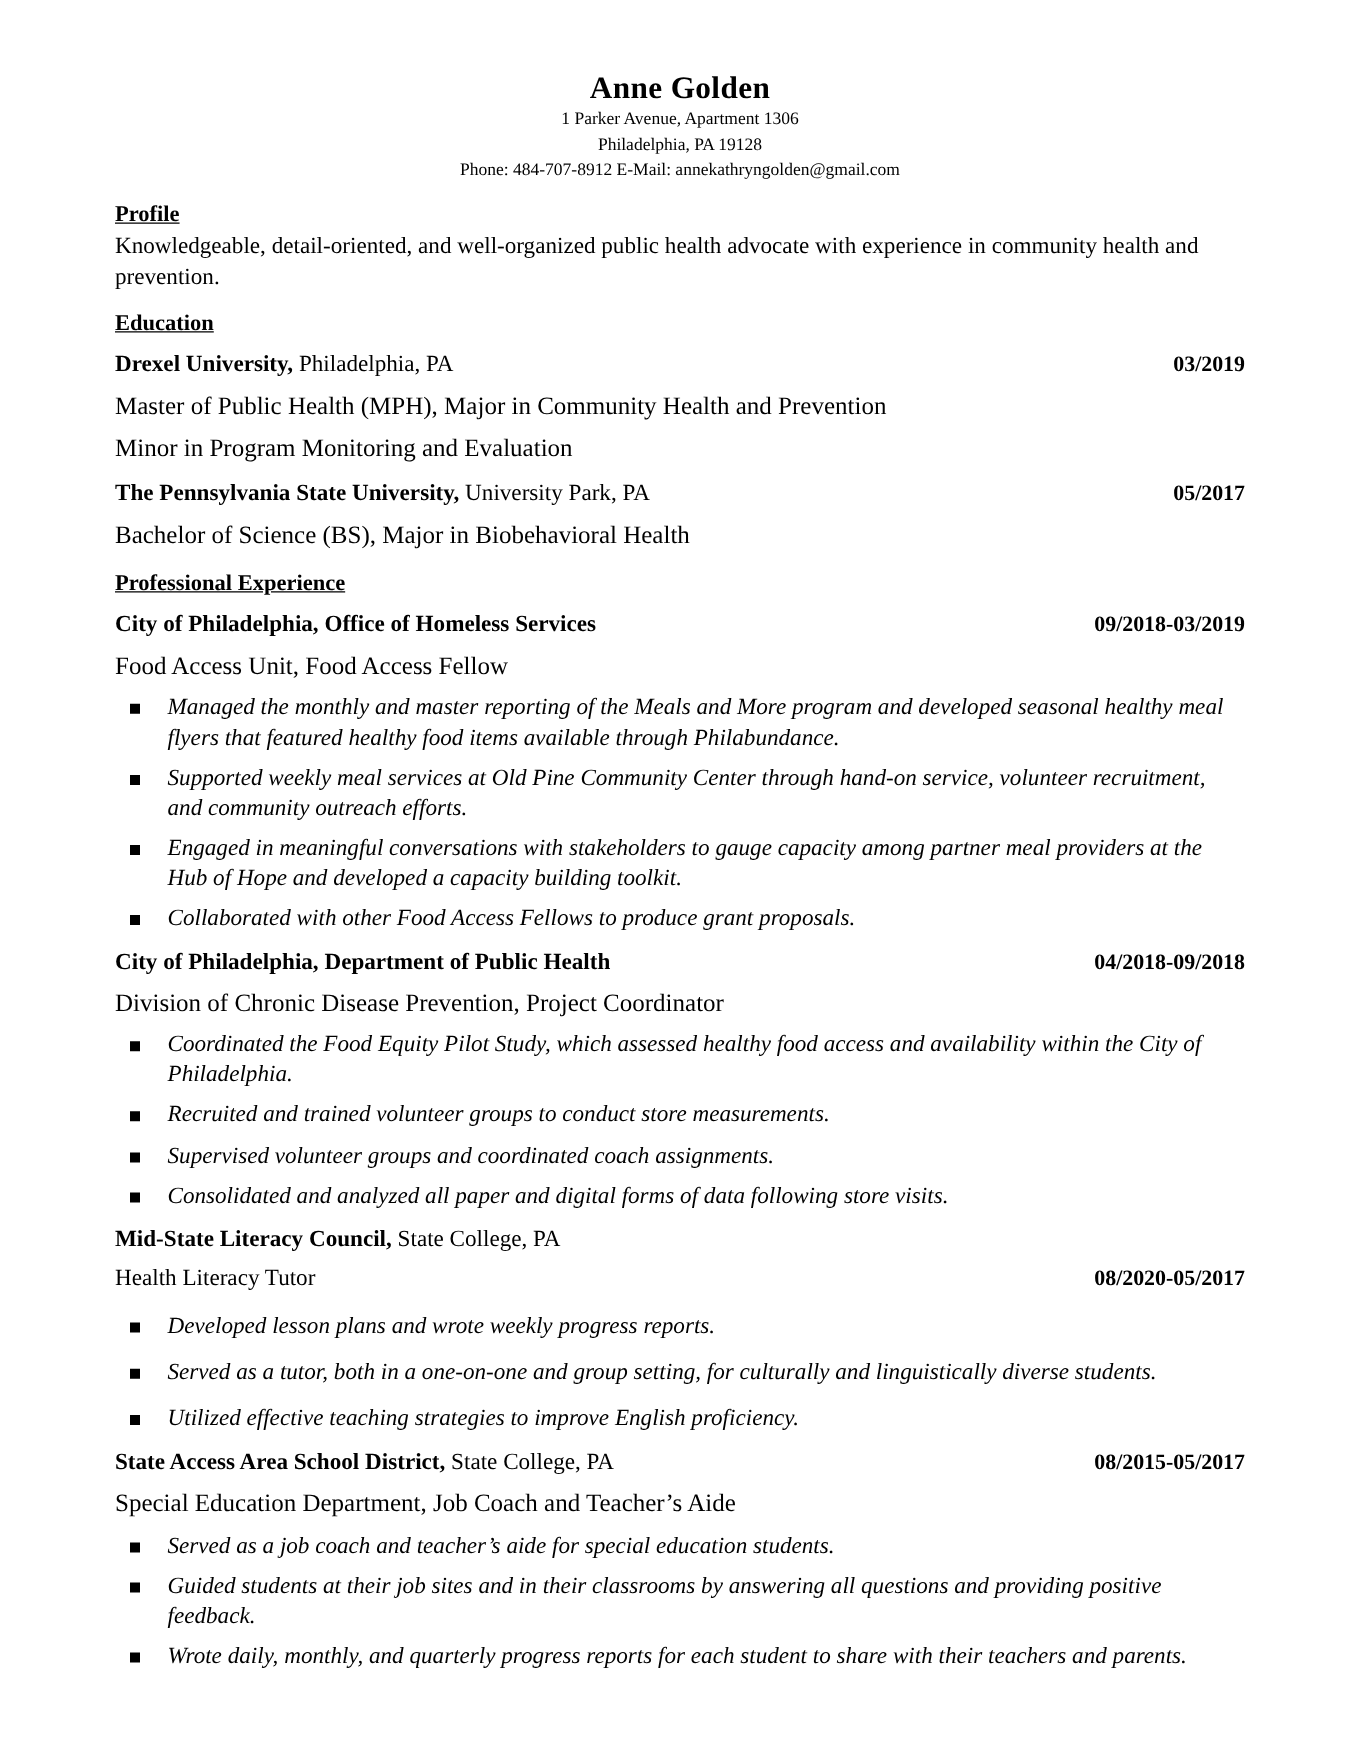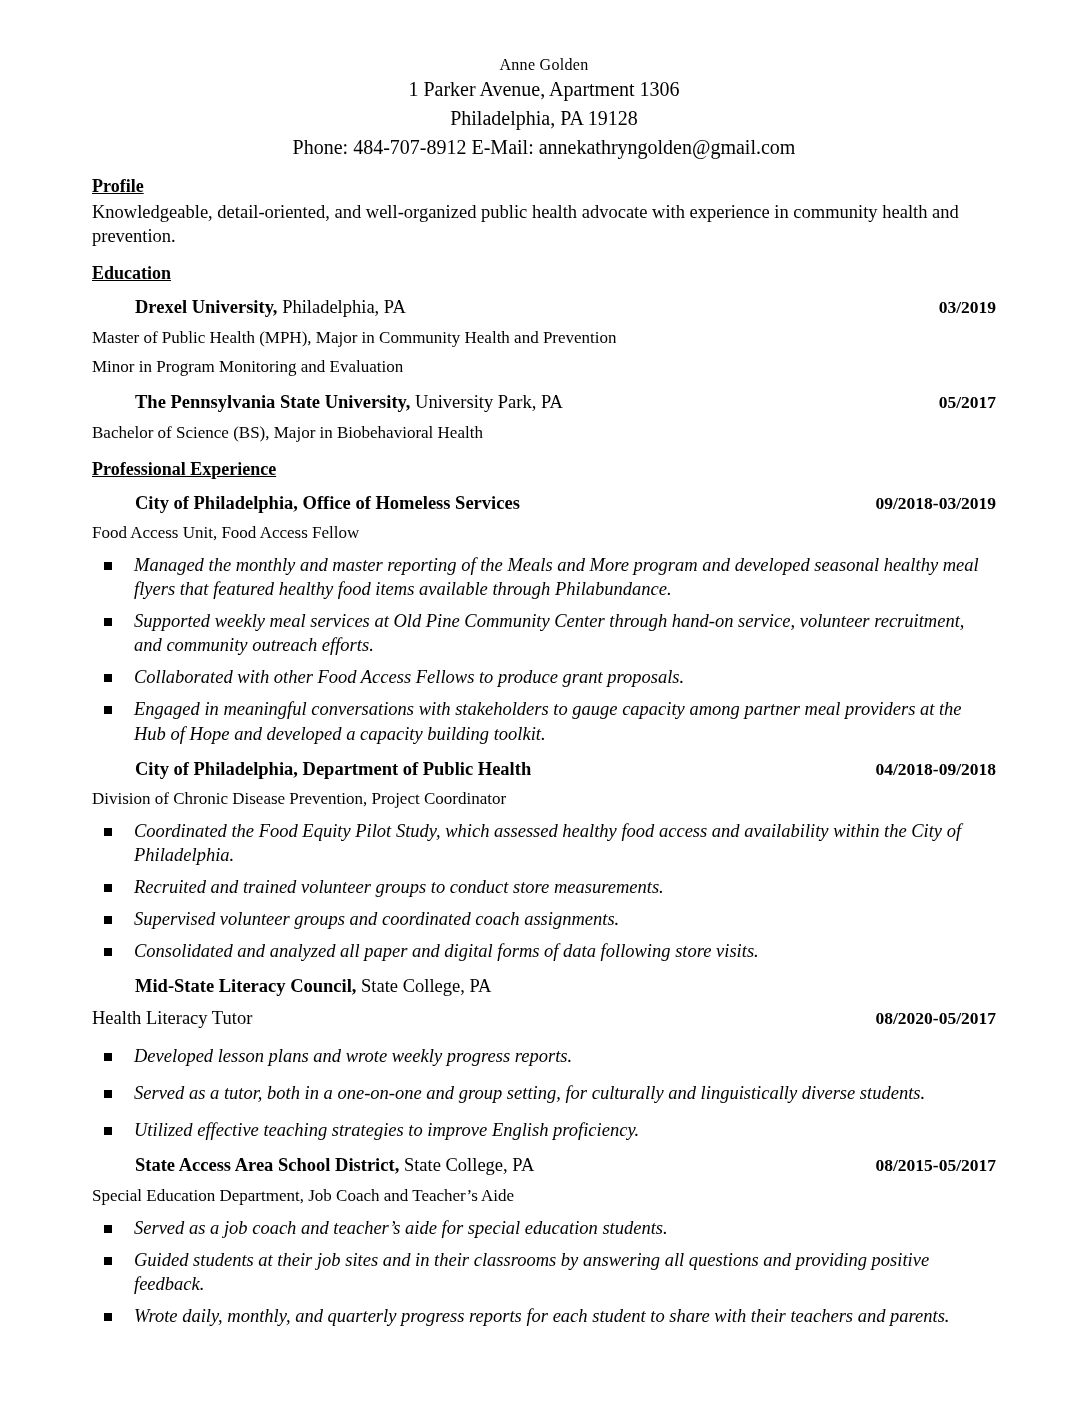--- a/index.html
+++ b/index.html
@@ -21,27 +21,27 @@
     width: 1088px;
     height: 1408px;
     box-sizing: border-box;
     padding: 55px 92px 0 92px;
   }
   .header {
     text-align: center;
     margin-bottom: 8px;
   }
   .name {
-    font-size: 16px;
-    font-weight: normal;
+    font-size: 25px;
+    font-weight: bold;
     line-height: 1.25;
     letter-spacing: 0.3px;
   }
   .addr-line {
-    font-size: 20px;
+    font-size: 14px;
     line-height: 1.45;
   }
   .section-title {
     font-size: 18px;
     font-weight: bold;
     text-decoration: underline;
     margin-top: 14px;
     margin-bottom: 3px;
   }
   .para {
@@ -51,21 +51,20 @@
   }
   .entry {
     margin-top: 11px;
   }
   .entry-row {
     display: flex;
     justify-content: flex-start;
     align-items: baseline;
     font-size: 18.5px;
     line-height: 1.34;
-    margin-left: 43px;
   }
   .entry-left {
     flex: 1 1 auto;
     padding-right: 14px;
   }
   .entry-left b {
     font-weight: bold;
   }
   .entry-date {
     flex: 0 0 auto;
@@ -75,21 +74,21 @@
   }
   .sub-row {
     display: flex;
     justify-content: space-between;
     align-items: baseline;
     font-size: 18.5px;
     line-height: 1.34;
     margin-top: 7px;
   }
   .sub-line {
-    font-size: 17px;
+    font-size: 20px;
     line-height: 1.34;
     margin-top: 7px;
   }
   ul.bullets {
     list-style: none;
     margin: 4px 0 0 0;
     padding: 0;
     font-style: italic;
   }
   ul.bullets li {
@@ -149,22 +148,22 @@
 
   <div class="entry">
     <div class="entry-row">
       <div class="entry-left"><b>City of Philadelphia, Office of Homeless Services</b></div>
       <div class="entry-date">09/2018-03/2019</div>
     </div>
     <div class="sub-line">Food Access Unit, Food Access Fellow</div>
     <ul class="bullets">
       <li><span class="sq"></span><span>Managed the monthly and master reporting of the Meals and More program and developed seasonal healthy meal flyers that featured healthy food items available through Philabundance.</span></li>
       <li><span class="sq"></span><span>Supported weekly meal services at Old Pine Community Center through hand-on service, volunteer recruitment, and community outreach efforts.</span></li>
+      <li><span class="sq"></span><span>Engaged in meaningful conversations with stakeholders to gauge capacity among partner meal providers at the Hub of Hope and developed a capacity building toolkit.</span></li>
       <li><span class="sq"></span><span>Collaborated with other Food Access Fellows to produce grant proposals.</span></li>
-      <li><span class="sq"></span><span>Engaged in meaningful conversations with stakeholders to gauge capacity among partner meal providers at the Hub of Hope and developed a capacity building toolkit.</span></li>
     </ul>
   </div>
 
   <div class="entry">
     <div class="entry-row">
       <div class="entry-left"><b>City of Philadelphia, Department of Public Health</b></div>
       <div class="entry-date">04/2018-09/2018</div>
     </div>
     <div class="sub-line">Division of Chronic Disease Prevention, Project Coordinator</div>
     <ul class="bullets">

